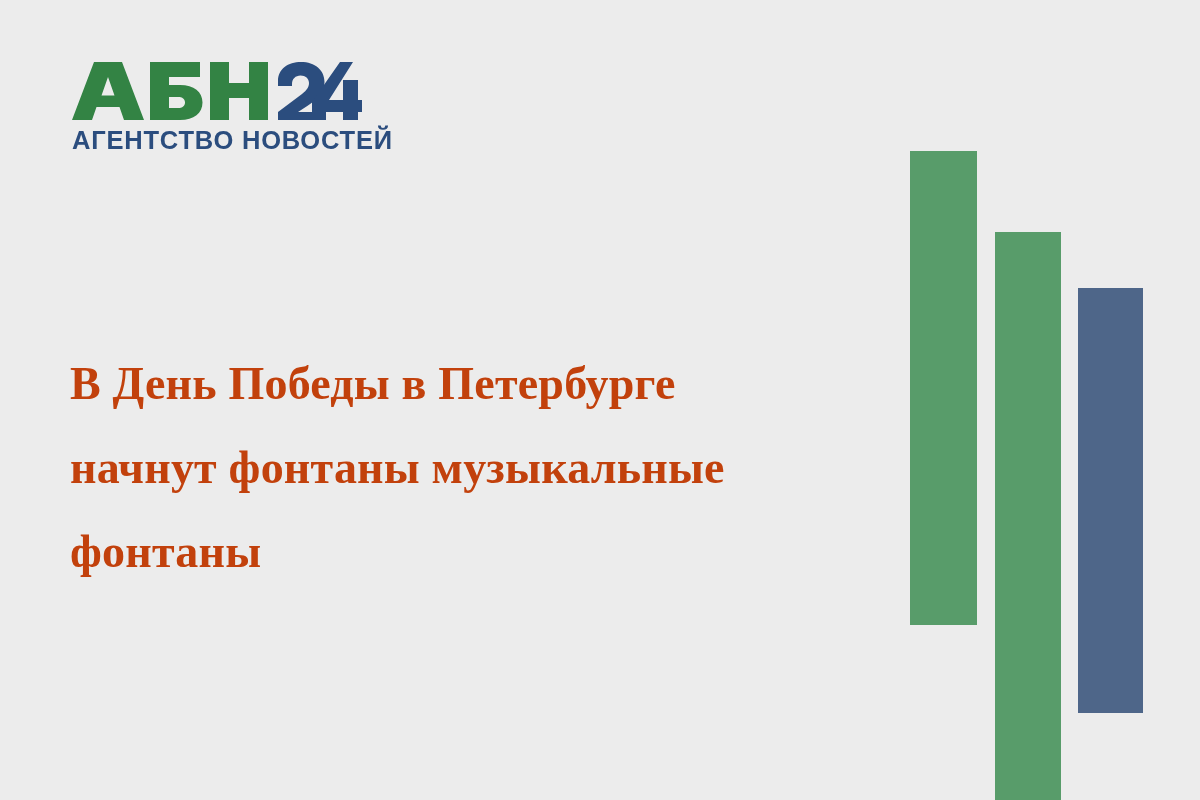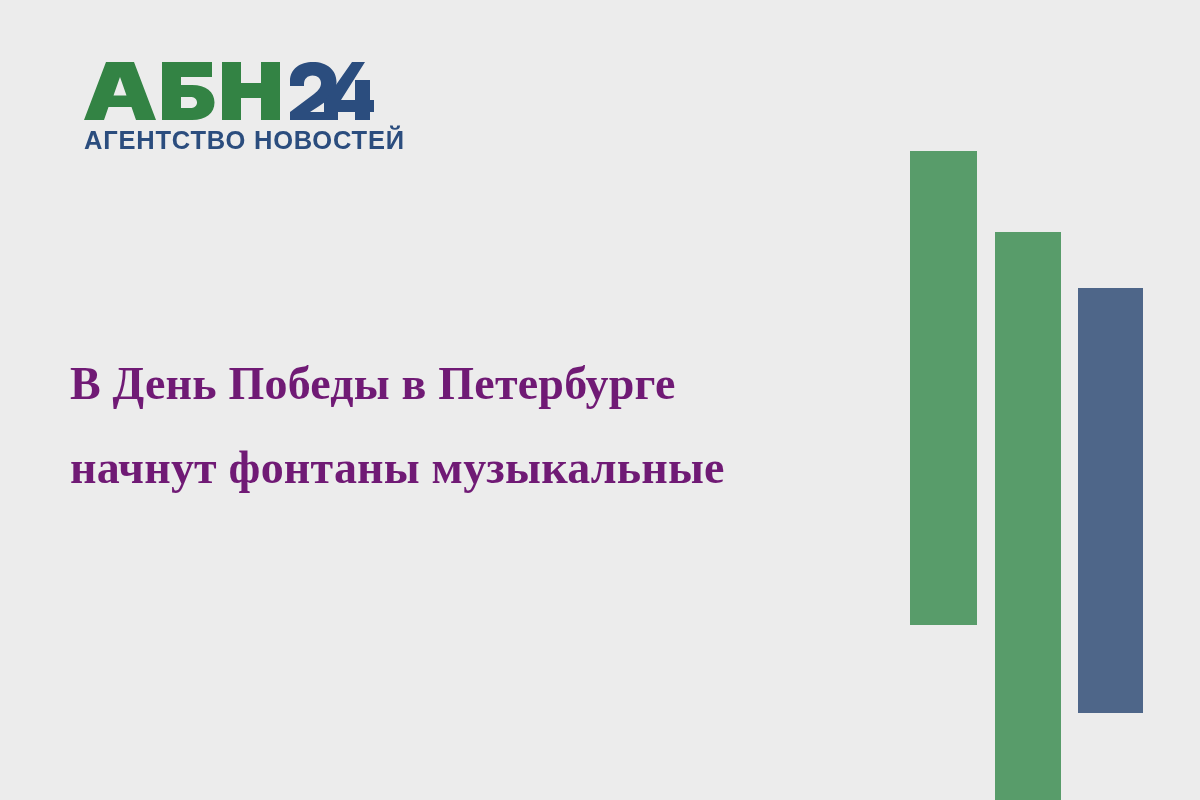--- a/index.html
+++ b/index.html
@@ -28,21 +28,21 @@
     width: 1200px; height: 800px;
     pointer-events: none;
   }
   .bar {
     position: absolute;
   }
 
   
   #logo {
     position: absolute;
-    left: 84px;
+    left: 72px;
     top: 62px;
     width: 290px;
     text-align: right;
   }
   #logo-wordmark {
     display: block;
     height: 58px;
     line-height: 58px;
     font-size: 0;
     white-space: nowrap;
@@ -97,18 +97,19 @@
         <path id="lg-n" fill="#338344" d="M138 0 L157 0 L157 21 L177 21 L177 0 L196 0 L196 58 L177 58 L177 36 L157 36 L157 58 L138 58 Z"></path>
 
         <path id="lg-2" fill="#2b4d7e" d="M206 19 C206 7 216 0 229 0 C243 0 252.5 8 252.5 20 C252.5 29 247 36 236 43.5 L226 50 L254 50 L254 58 L206 58 L206 50 L230 32 C235 28 237 25 237 21 C237 16.5 233.5 13.5 228.5 13.5 C223.5 13.5 220 17 220 22 L220 24 L206 24 Z"></path>
 
         <path id="lg-4" fill="#2b4d7e" d="M281 0 L268 0 L240 40 L240 50 L271 50 L271 58 L286 58 L286 50 L290 50 L290 38 L286 38 L286 18 L271 18 L271 38 L257 38 Z"></path>
       </svg>
     </span>
     <span id="logo-tagline" style="color: rgb(43, 77, 126);">АГЕНТСТВО НОВОСТЕЙ</span>
   </div>
 
-  <div id="headline" style="color: #701a75;">
+  <div id="headline" style="color: #c2410c;">
     <span class="hl-line">В День Победы в Петербурге</span>
     <span class="hl-line">начнут фонтаны музыкальные</span>
+    <span class="hl-line">фонтаны</span>
   </div>
 
 </div>
 
 </body></html>

